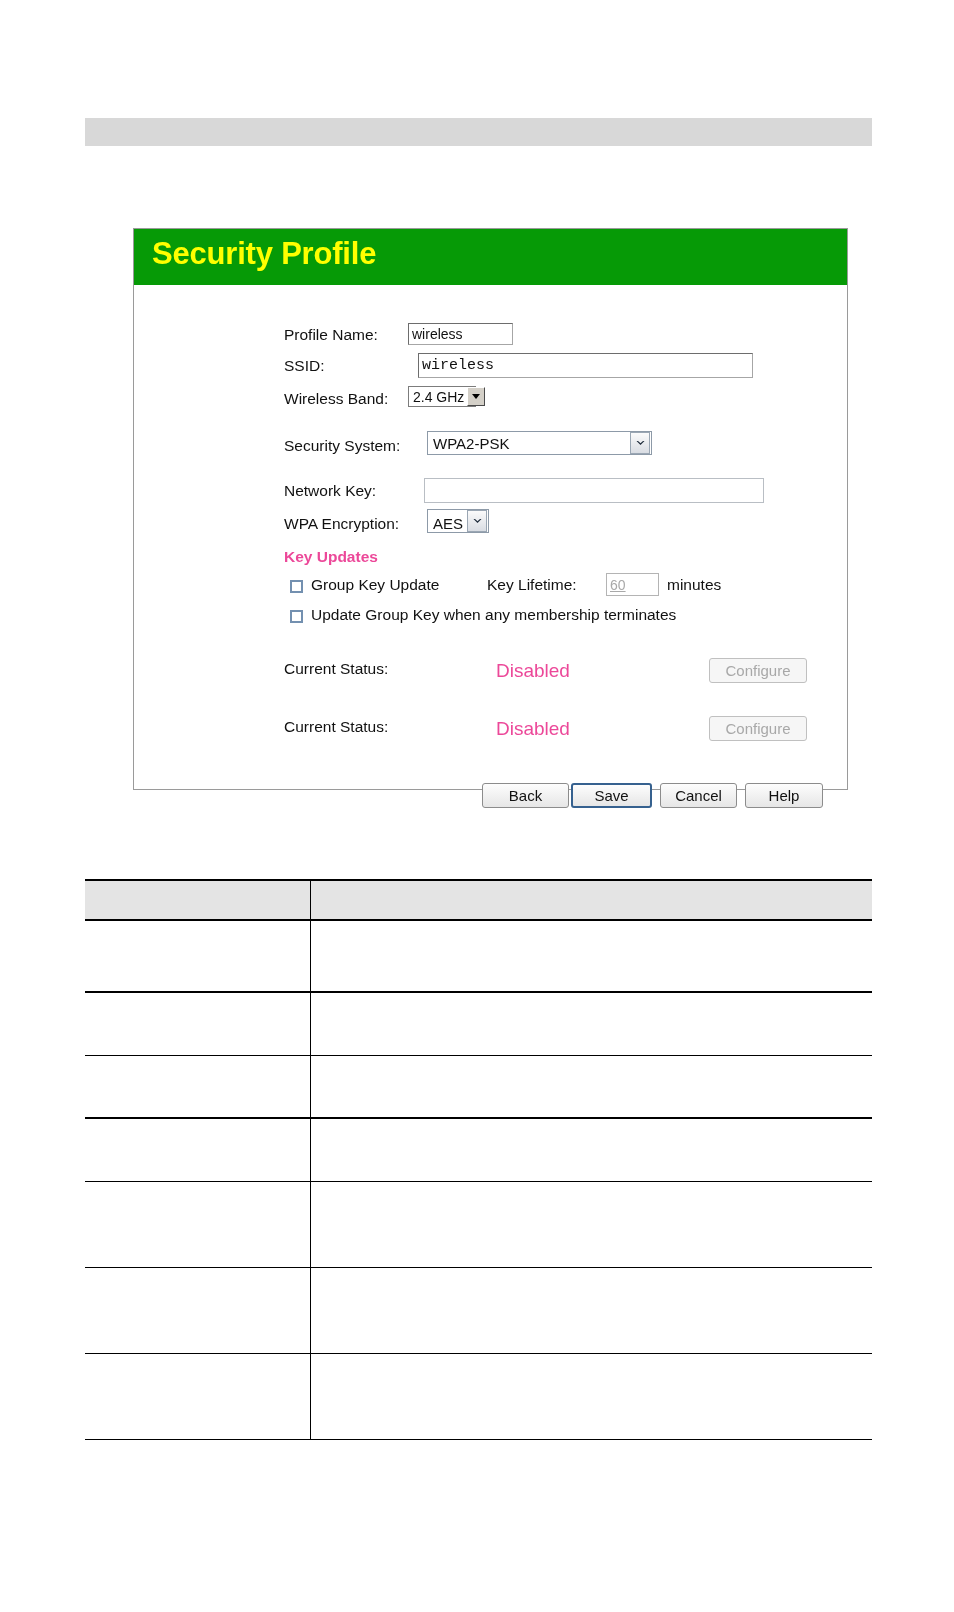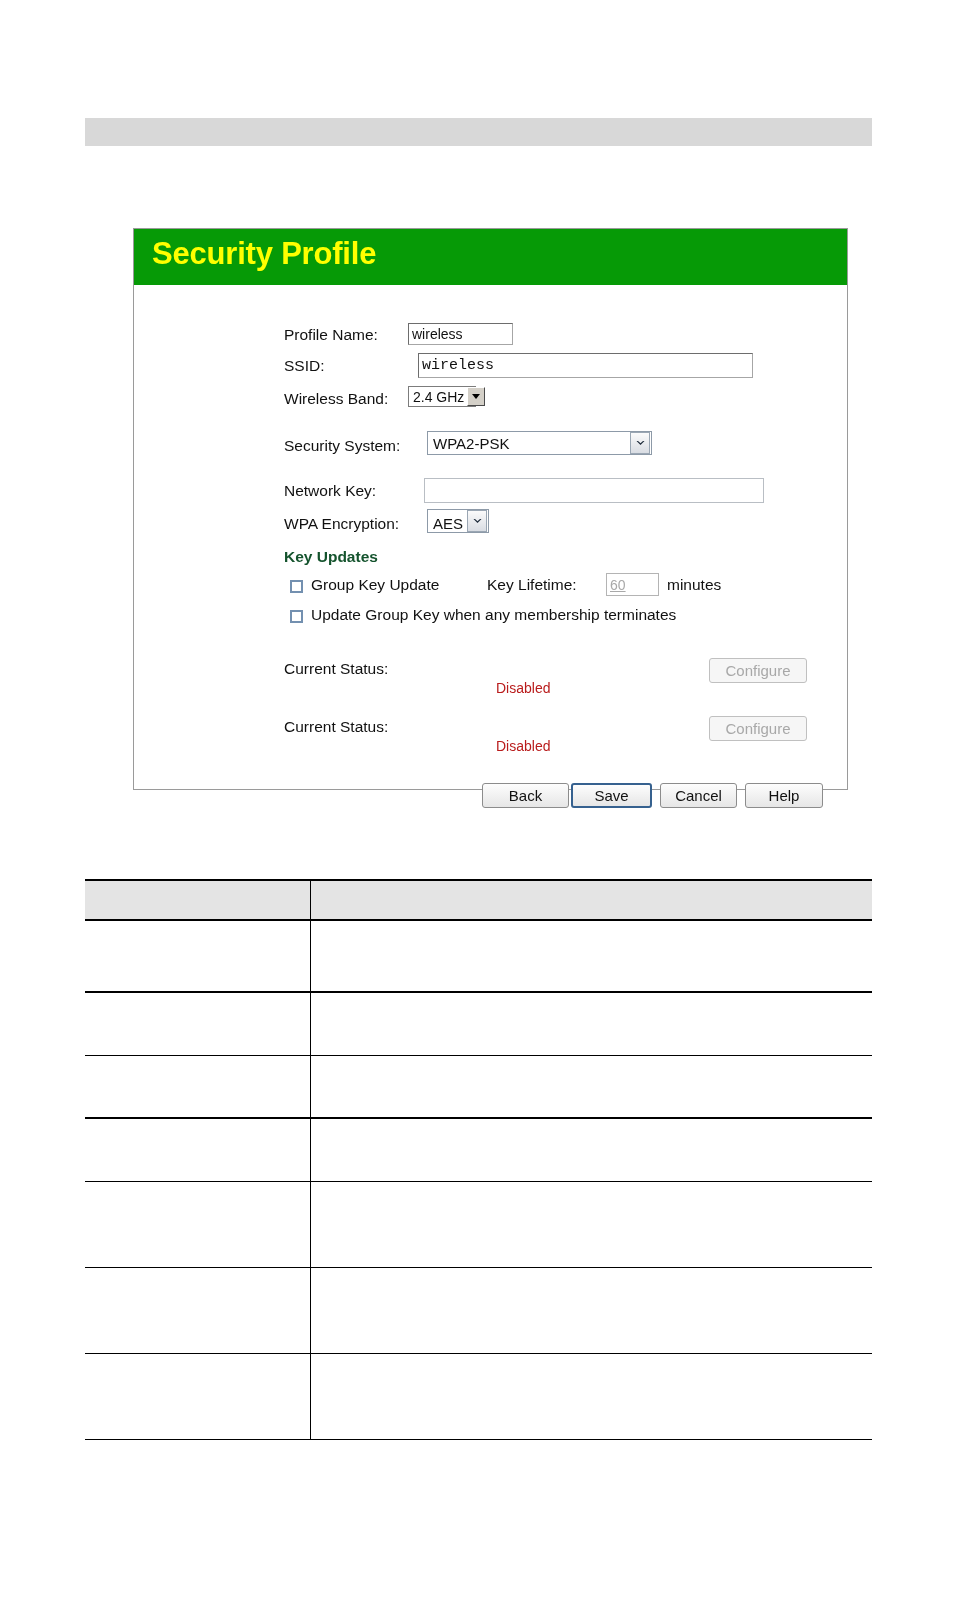--- a/index.html
+++ b/index.html
@@ -89,30 +89,29 @@
     height: 504px;
   }
   .row-label {
     position: absolute;
     font-size: 15.5px;
     color: #111;
     white-space: nowrap;
   }
   .value-text {
     position: absolute;
-    font-size: 14px;
-    color: #b91c1c;
-    white-space: nowrap;
-    margin-top: 20px;
+    font-size: 19px;
+    color: #ec4899;
+    white-space: nowrap;
   }
   .section-head {
     position: absolute;
     font-size: 15.5px;
     font-weight: bold;
-    color: #14532d;
+    color: #ec4899;
     white-space: nowrap;
   }
 
   
   input.txt {
     position: absolute;
     box-sizing: border-box;
     font-family: "Liberation Sans", sans-serif;
     font-size: 14px;
     color: #111;

